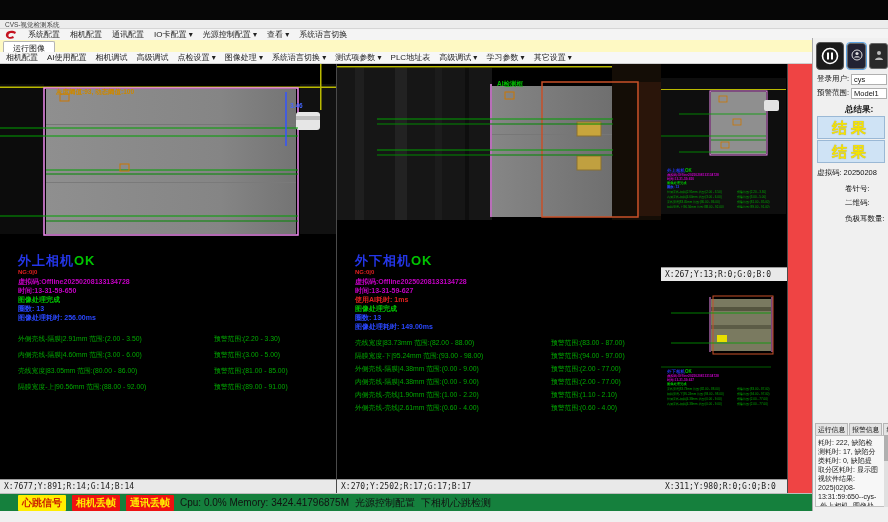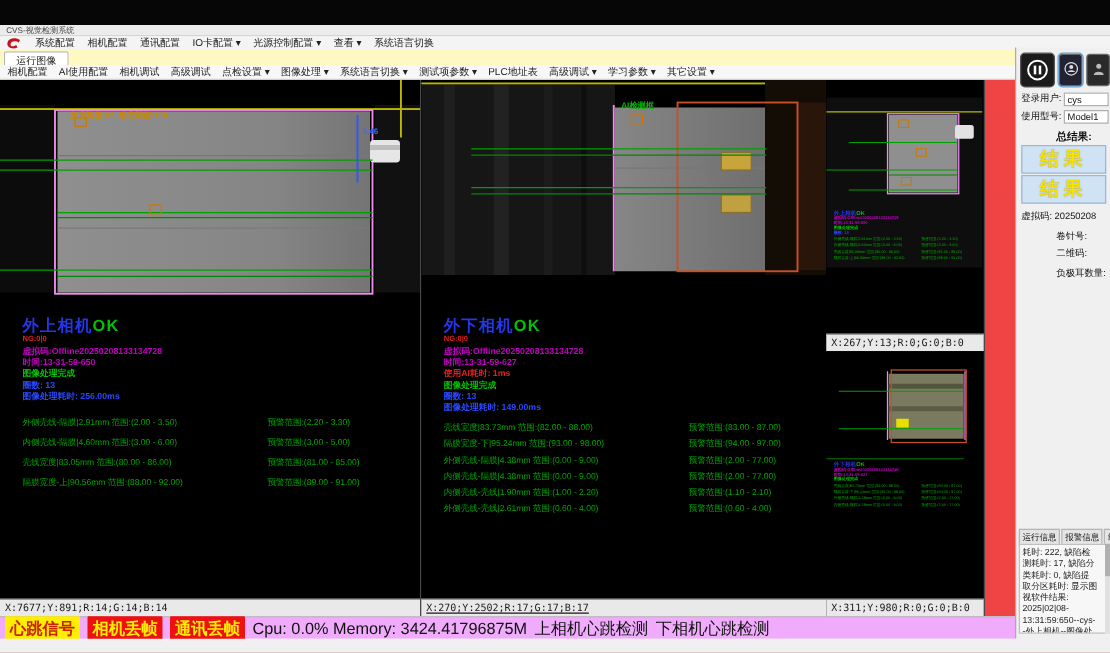--- a/index.html
+++ b/index.html
@@ -77,22 +77,22 @@
              color:#f5e300;font-size:15px;font-weight:bold;text-align:center;line-height:21px;letter-spacing:4px;
              text-shadow:0 0 1px #888;}
   .infotabs{position:absolute;left:2px;top:385px;display:flex;gap:1px;}
   .infotab{font-size:6.8px;padding:1px 2px;border:1px solid #b5b5b5;background:#e4e4e4;white-space:nowrap;}
   .statsbox{position:absolute;left:2px;top:397px;width:70px;height:72px;background:#f7f7f7;border:1px solid #c0c0c0;
             font-size:7px;line-height:9px;color:#222;padding:2px 6px 2px 2px;box-sizing:border-box;overflow:hidden;}
   .stats-scroll{position:absolute;right:0;top:397px;width:4px;height:72px;background:#e0e0e0;}
   .stats-thumb{position:absolute;right:0;top:397px;width:4px;height:26px;background:#b0b0b0;}
 
   
-  .bottombar{left:0;top:493px;width:812px;height:18px;background:#f0abfc;border-top:1px solid #bdbdbd;
-             display:flex;align-items:center;gap:6px;font-size:13px;color:#111;padding-left:4px;box-sizing:border-box;}
+  .bottombar{left:0;top:493px;width:812px;height:18px;background:#15803d;border-top:1px solid #bdbdbd;
+             display:flex;align-items:center;gap:6px;font-size:10px;color:#111;padding-left:18px;box-sizing:border-box;}
   .badge{padding:1px 4px;font-weight:bold;border-radius:1px;}
   .badge.yellow{background:#ffee00;color:#cc2200;}
   .badge.red{background:#ee1111;color:#ffee00;}
   .bottomfill{left:0;top:511px;width:888px;height:11px;background:#f0f0f0;}
 </style>
 </head>
 <body>
 
 <div class="app">
 
@@ -264,21 +264,21 @@
           <div class="mrow">
               <span class="mt">内侧壳线-壳线|1.90mm 范围:(1.00 - 2.20)</span>
               <span>预警范围:(1.10 - 2.10)</span>
             </div>
           <div class="mrow">
               <span class="mt">外侧壳线-壳线|2.61mm 范围:(0.60 - 4.00)</span>
               <span>预警范围:(0.60 - 4.00)</span>
             </div>
         </div>
       </div>
-      <div class="camstatus" style="top:415px;text-decoration:underline;">X:270;Y:2502;R:17;G:17;B:17</div>
+      <div class="camstatus" style="top:415px;">X:270;Y:2502;R:17;G:17;B:17</div>
     </div>
 
     <div class="smallcol">
 
       <div class="smallview" style="top:0;height:217px;border-right:1px solid #4a4a4a;">
         <svg width="125" height="150" viewBox="0 0 125 150">
           <rect x="0" y="0" width="125" height="150" fill="#000"></rect>
           <rect x="0" y="14" width="125" height="140" fill="#0e0e0e"></rect>
           <rect x="0" y="25" width="125" height="1" fill="#b9b900"></rect>
           <rect x="50" y="28" width="55" height="62" fill="#8f8f8f"></rect>
@@ -386,21 +386,21 @@
           </svg>
       </div>
 
     </div>
 
     <div class="fieldrow" style="top:36px;">
       <span class="lab">登录用户:</span>
       <span class="val">cys</span>
     </div>
     <div class="fieldrow" style="top:50px;">
-      <span class="lab">使用型号:</span>
+      <span class="lab">预警范围:</span>
       <span class="val">Model1</span>
     </div>
 
     <div class="sidelabel" style="top:66px;font-size:8.5px;">总结果:</div>
 
     <div class="resultbox" style="top:78px;">结果</div>
     <div class="resultbox" style="top:102px;">结果</div>
 
     <div class="fieldrow" style="top:130px;">
       <span class="lab">虚拟码:</span>
@@ -418,18 +418,18 @@
     <div class="statsbox">耗时: 222, 缺陷检测耗时: 17, 缺陷分类耗时: 0, 缺陷提取分区耗时: 显示图视软件结果: 2025|02|08-13:31:59:650--cys--外上相机--图像处理耗时: 258.00ms</div>
     <div class="stats-scroll"></div>
     <div class="stats-thumb"></div>
   </div>
 
   <div class="abs bottombar">
     <span class="badge yellow">心跳信号</span>
     <span class="badge red">相机丢帧</span>
     <span class="badge red">通讯丢帧</span>
     <span>Cpu: 0.0% Memory: 3424.41796875M</span>
-    <span>上相机心跳检测</span>
+    <span>光源控制配置</span>
     <span>下相机心跳检测</span>
   </div>
 
   <div class="abs bottomfill"></div>
 </div>
 
 </body></html>

